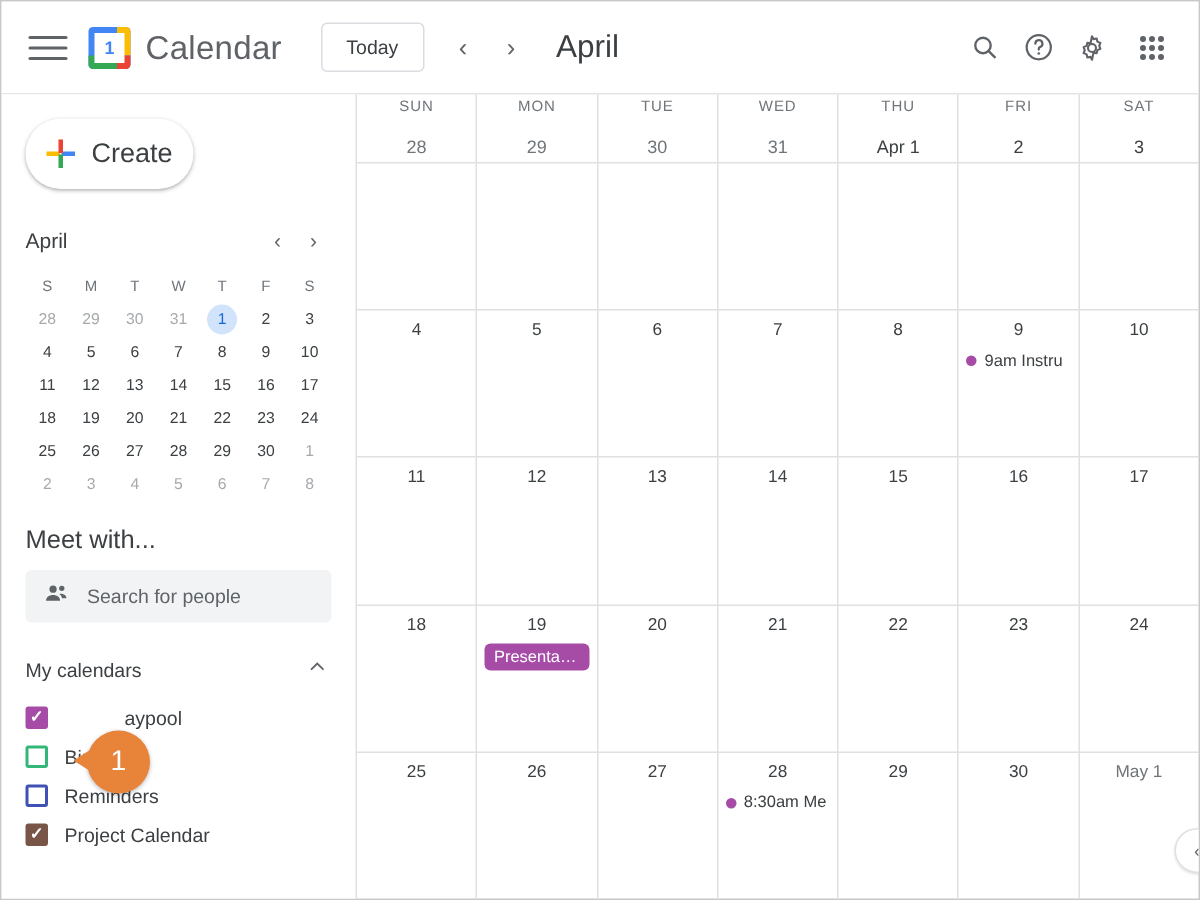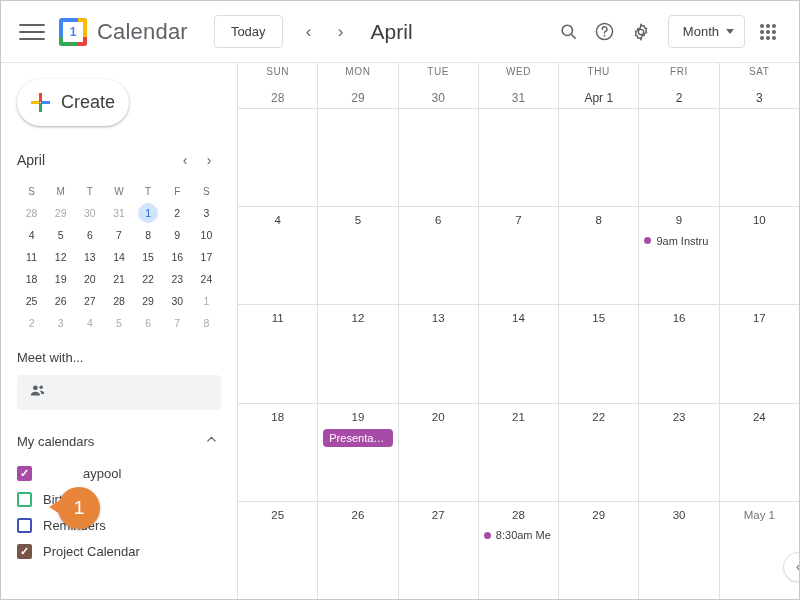--- a/index.html
+++ b/index.html
@@ -153,21 +153,21 @@
     cursor:pointer;
   }
   table.mini td.muted { color:#a6a9ac; }
   table.mini td .dn {
     display:inline-flex; align-items:center; justify-content:center;
     width:20px;height:20px;border-radius:50%;
   }
   table.mini td.today .dn { background:#d2e3fc; color:#1967d2; font-weight:400; }
 
   .meet-section { padding: 16px 16px 0 16px; }
-  .meet-title { font-size:13px; color:#3c4043; margin-bottom:10px; }
+  .meet-title { font-size:17px; color:#3c4043; margin-bottom:10px; }
   .meet-search {
     display:flex; align-items:center; gap:12px;
     height:35px; background:#f1f3f4; border-radius:4px; padding:0 12px;
     cursor:text;
   }
   .meet-search input {
     border:none; background:transparent; outline:none;
     font-size:13px; color:#5f6368; font-family:inherit; width:100%;
   }
   .meet-search input::placeholder { color:#5f6368; }
@@ -316,24 +316,20 @@
       </svg>
     </div>
 
     <div class="icon-btn">
       <svg width="20" height="20" viewBox="0 0 24 24" fill="none" stroke="#5f6368" stroke-width="1.7">
         <circle cx="12" cy="12" r="3.2"></circle>
         <path d="M12 2.6l1.2 2.3 2.5-.5 .6 2.5 2.4 1-.9 2.4.9 2.4-2.4 1-.6 2.5-2.5-.5L12 21.4l-1.2-2.3-2.5.5-.6-2.5-2.4-1 .9-2.4-.9-2.4 2.4-1 .6-2.5 2.5.5z" stroke-linejoin="round"></path>
       </svg>
     </div>
 
-    <div class="view-select">
-      <span>Month</span>
-      <span class="caret"></span>
-    </div>
 
     <div class="apps-grid">
       <i></i>
         <i></i>
         <i></i>
         <i></i>
         <i></i>
         <i></i>
         <i></i>
         <i></i>
@@ -436,20 +432,21 @@
         <div class="meet-title">Meet with...</div>
         <div class="meet-search">
           <span>
             <svg width="17" height="17" viewBox="0 0 24 24" fill="#5f6368">
               <circle cx="9" cy="8.2" r="3.4"></circle>
               <path d="M2.4 19c0-3.4 3-5.4 6.6-5.4s6.6 2 6.6 5.4z"></path>
               <circle cx="17.2" cy="7.4" r="2.5"></circle>
               <path d="M15 12.6c3.3-.5 6.6 1 6.6 4.2h-4.2c0-1.7-1-3.2-2.4-4.2z"></path>
             </svg>
           </span>
+          <input type="text" placeholder="Search for people" style="">
         </div>
       </div>
 
       <div class="cal-section">
         <div class="section-head">
           <div class="section-title">My calendars</div>
           <div class="chev">
             <svg width="13" height="13" viewBox="0 0 24 24" fill="none" stroke="#5f6368" stroke-width="2.2" stroke-linecap="round">
               <polyline points="5,15 12,8 19,15"></polyline>
             </svg>

